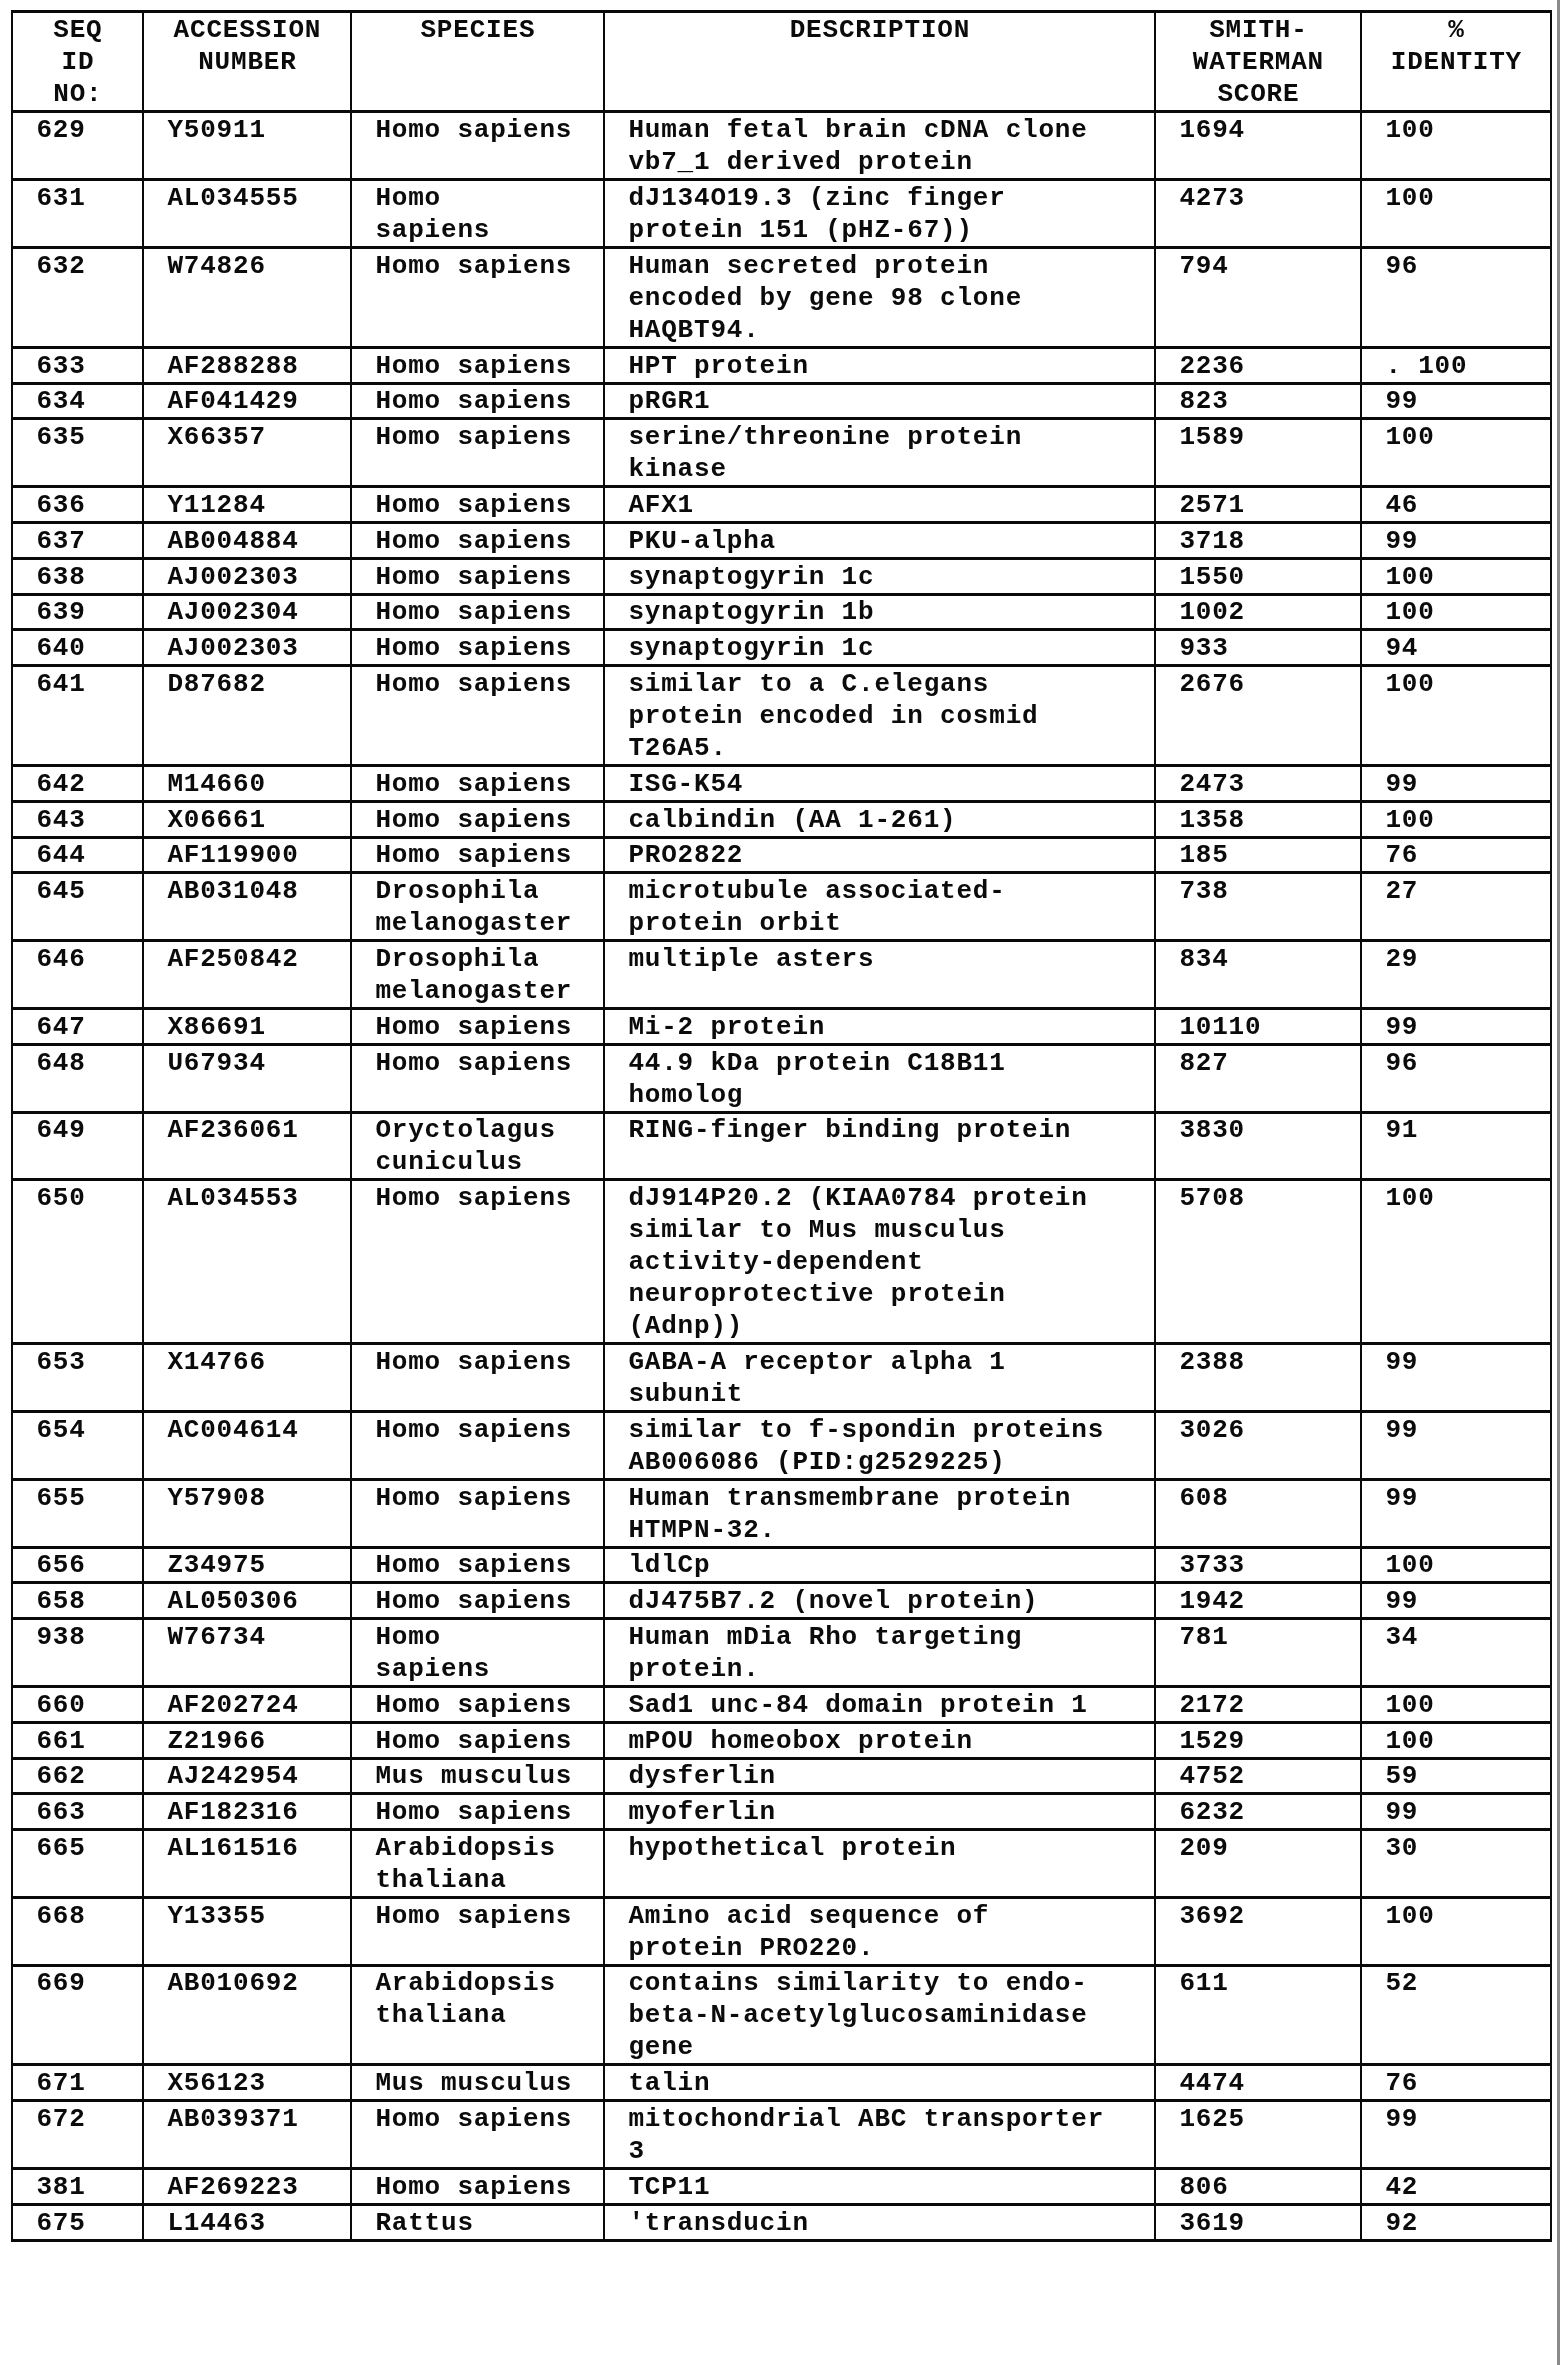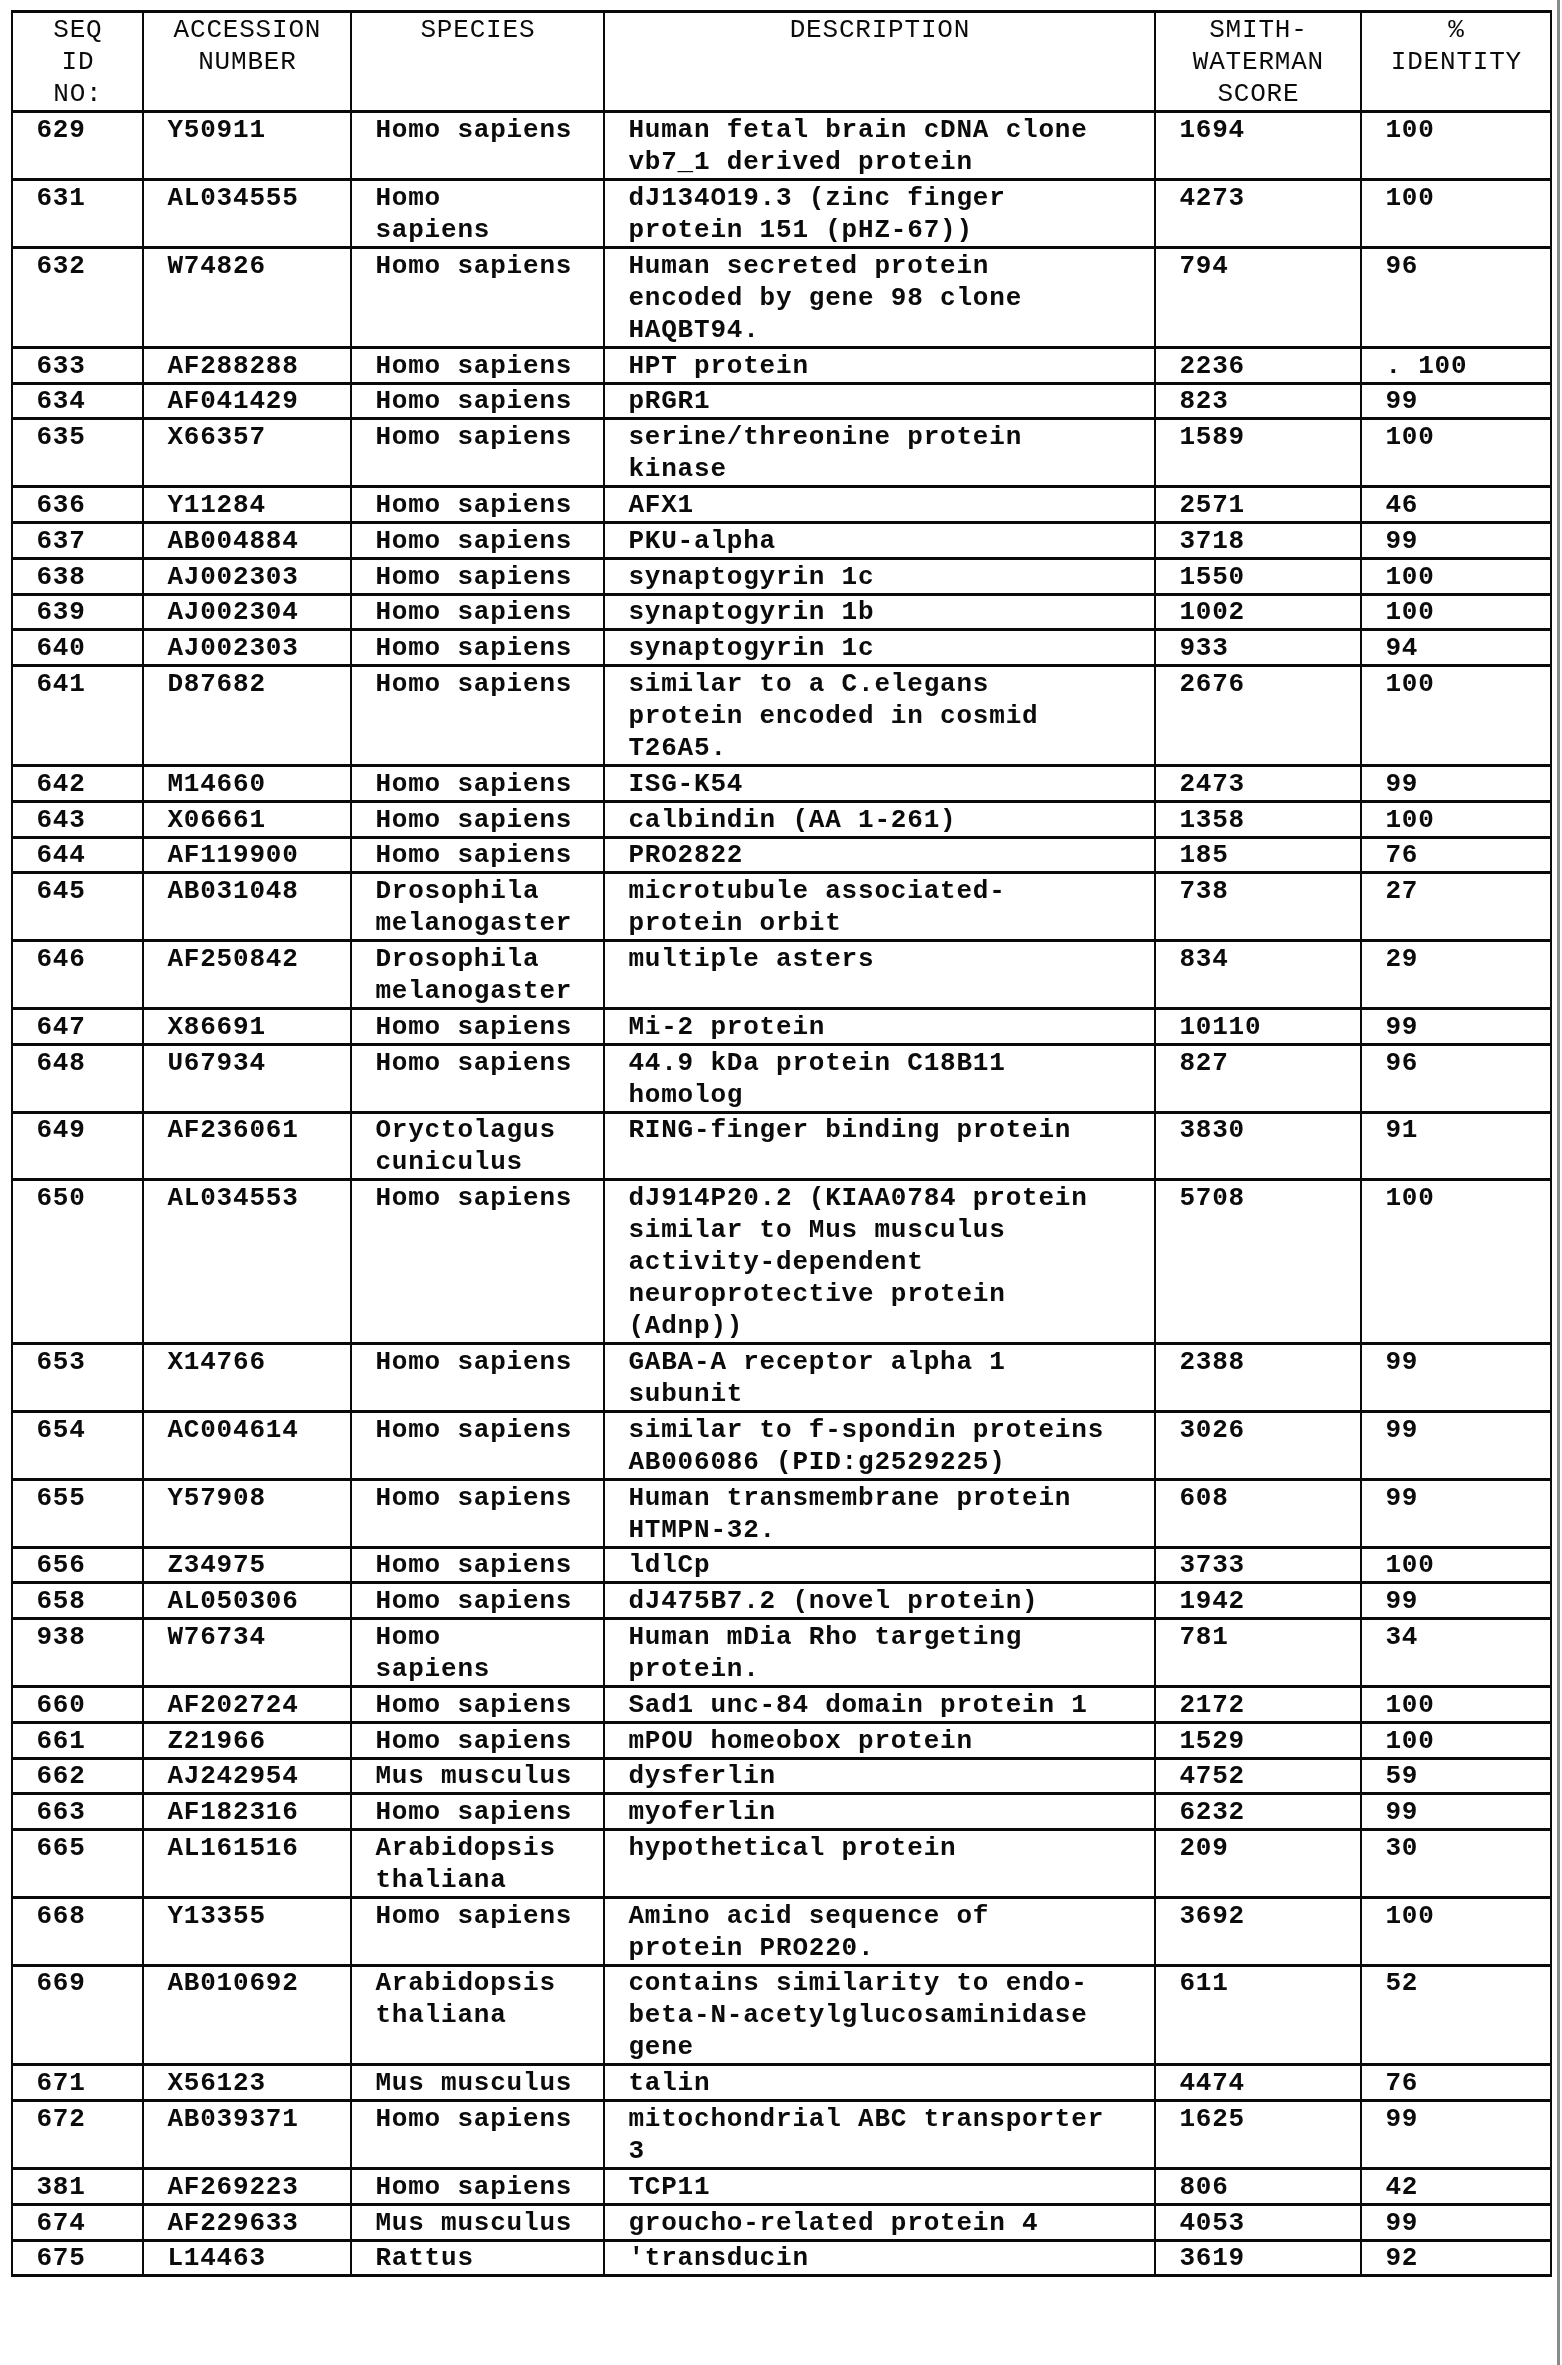--- a/index.html
+++ b/index.html
@@ -42,21 +42,21 @@
     border-bottom: 3.3px solid #0a0a0a;
     vertical-align: top;
     font-size: 26px;
     line-height: 32px;
     letter-spacing: 0.8px;
     white-space: pre-line;
     overflow: hidden;
     padding: 0;
   }
   table.seq-table th {
-    font-weight: 400;
+    font-weight: 700;
     text-align: center;
     padding-top: 1.6px;
   }
   table.seq-table td {
     font-weight: 600;
     text-align: left;
     padding-left: 23px;
     padding-right: 4.9px;
     padding-top: 0.8px;
   }
@@ -419,28 +419,20 @@
   </tr>
         <tr>
     <td>381</td>
     <td>AF269223</td>
     <td>Homo sapiens</td>
     <td>TCP11</td>
     <td>806</td>
     <td>42</td>
   </tr>
         <tr>
-    <td>674</td>
-    <td>AF229633</td>
-    <td>Mus musculus</td>
-    <td>groucho-related protein 4</td>
-    <td>4053</td>
-    <td>99</td>
-  </tr>
-        <tr>
     <td>675</td>
     <td>L14463</td>
     <td>Rattus</td>
     <td>'transducin</td>
     <td>3619</td>
     <td>92</td>
   </tr>
       </tbody>
   </table>
 </div>

